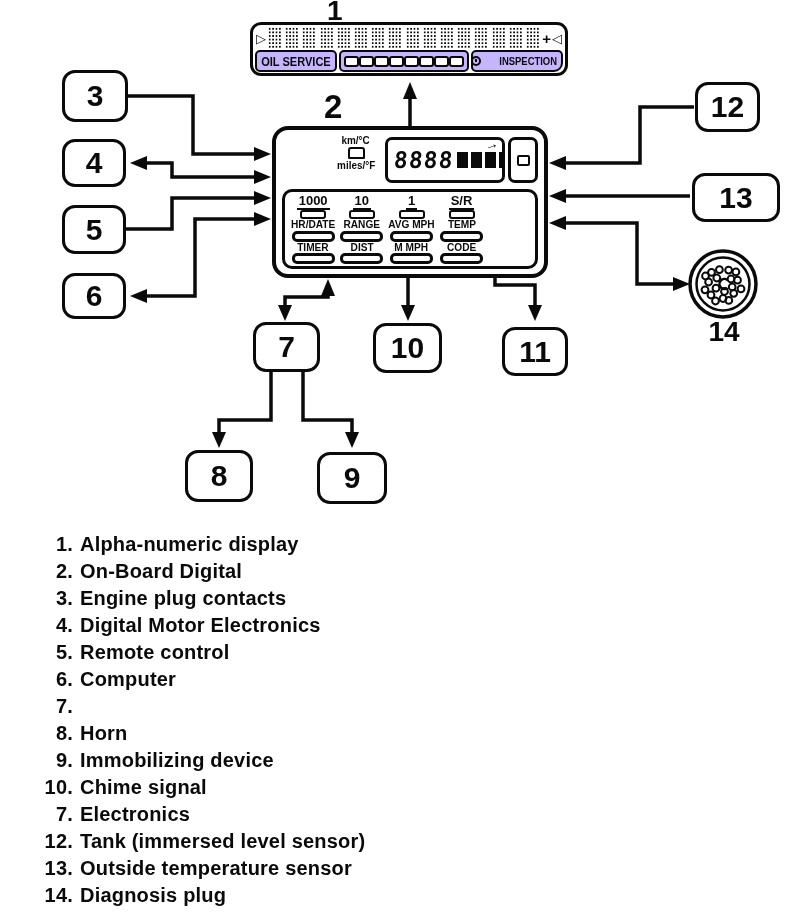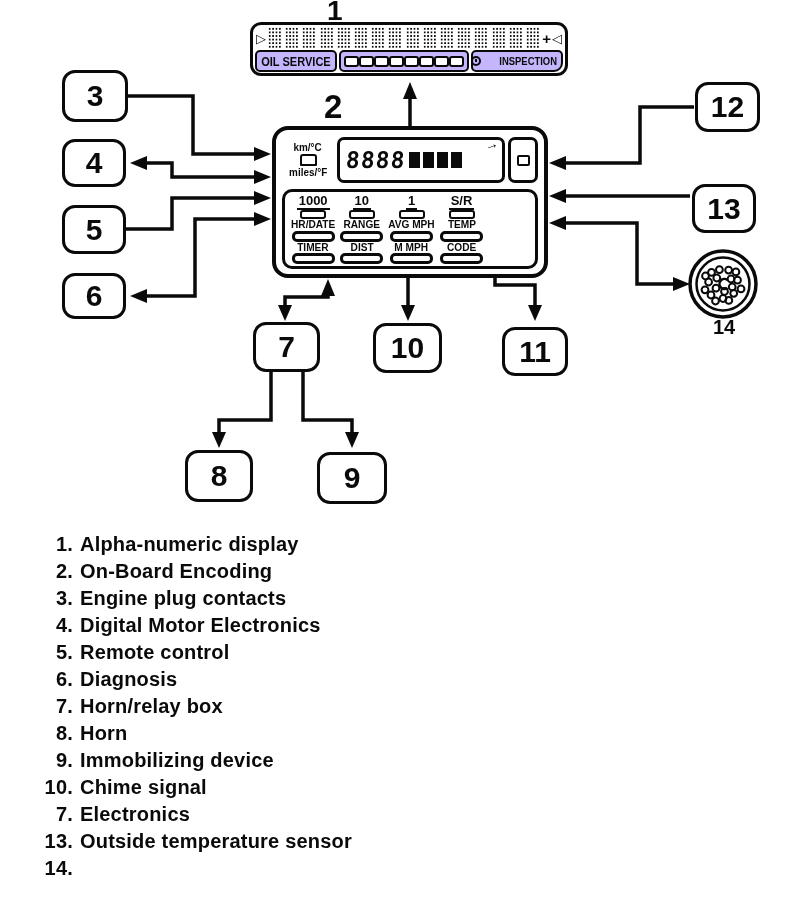--- a/index.html
+++ b/index.html
@@ -33,21 +33,21 @@
   .midcell{width:15px;height:11px;border:2px solid #0a0a0a;border-radius:3px;background:#fff;}
   .insp{width:92px;border-bottom-right-radius:9px;gap:12px;}
   .insp .txt{font-size:11.5px;transform:scaleX(.82);white-space:nowrap;}
   .clock{width:10px;height:10px;border:2px solid #0a0a0a;border-radius:50%;position:relative;flex:0 0 auto;}
   .clock:after{content:"";position:absolute;left:2.5px;top:0.5px;width:1.6px;height:3.5px;background:#0a0a0a;}
 
   
   .obc{position:absolute;left:272px;top:126px;width:276px;height:152px;border:4px solid #0a0a0a;
        border-radius:16px;background:#fff;padding:5px 6px 5px 6px;display:flex;flex-direction:column;}
   .obc-top{height:52px;display:flex;align-items:stretch;}
-  .unitblk{width:52px;display:flex;flex-direction:column;align-items:center;justify-content:center;line-height:1;}
+  .unitblk{width:52px;display:flex;flex-direction:column;align-items:center;justify-content:flex-start;line-height:1;margin-left:48px;}
   .unitblk .u{font-weight:bold;font-size:11px;white-space:nowrap;transform:scaleX(.9);}
   .kmicon{width:17px;height:12px;border:2.5px solid #0a0a0a;border-radius:3px 3px 1px 1px;margin:1px 0;}
   .lcd{flex:1;border:3px solid #0a0a0a;border-radius:7px;margin:2px 3px;position:relative;
        display:flex;align-items:center;padding:0 6px;overflow:hidden;}
   .lcd .digits{font-family:"DejaVu Sans Mono","Liberation Mono",monospace;font-weight:bold;
        font-size:23px;letter-spacing:1px;transform:skewX(-5deg);line-height:1;}
   .lcd .blocks{display:flex;gap:3px;margin-left:4px;align-items:flex-end;}
   .lcd .blk{width:11px;height:16px;background:#0a0a0a;}
   .lcd .arr{position:absolute;right:4px;top:-4px;font-size:14px;font-weight:bold;transform:rotate(-18deg);}
   .rpanel{width:30px;border:3px solid #0a0a0a;border-radius:7px;margin:2px 0;
@@ -248,70 +248,74 @@
   <div class="callout" style="left:62px;top:70px;width:66px;height:52px;">3</div>
   <div class="callout" style="left:62px;top:139px;width:64px;height:48px;">4</div>
   <div class="callout" style="left:62px;top:205px;width:64px;height:49px;">5</div>
   <div class="callout" style="left:62px;top:273px;width:64px;height:46px;">6</div>
   <div class="callout" style="left:253px;top:322px;width:67px;height:50px;">7</div>
   <div class="callout" style="left:373px;top:323px;width:69px;height:50px;">10</div>
   <div class="callout" style="left:502px;top:327px;width:66px;height:49px;">11</div>
   <div class="callout" style="left:185px;top:450px;width:68px;height:52px;">8</div>
   <div class="callout" style="left:317px;top:452px;width:70px;height:52px;">9</div>
   <div class="callout" style="left:695px;top:82px;width:65px;height:50px;">12</div>
-  <div class="callout" style="left:692px;top:184px;width:64px;height:49px;">13</div>
-  <div class="fig-label" style="left:702px;top:316px;font-size:20px;width:44px;text-align:center;">14</div>
+  <div class="callout" style="left:692px;top:173px;width:88px;height:49px;">13</div>
+  <div class="fig-label" style="left:702px;top:316px;font-size:28px;width:44px;text-align:center;">14</div>
 
   <div class="legend">
     <div class="lrow">
         <span class="lnum">1.</span>
         <span class="ltxt">Alpha-numeric display</span>
       </div>
     <div class="lrow">
         <span class="lnum">2.</span>
-        <span class="ltxt">On-Board Encoding</span>
+        <span class="ltxt">On-Board Digital</span>
       </div>
     <div class="lrow">
         <span class="lnum">3.</span>
         <span class="ltxt">Engine plug contacts</span>
       </div>
     <div class="lrow">
         <span class="lnum">4.</span>
         <span class="ltxt">Digital Motor Electronics</span>
       </div>
     <div class="lrow">
         <span class="lnum">5.</span>
         <span class="ltxt">Remote control</span>
       </div>
     <div class="lrow">
         <span class="lnum">6.</span>
-        <span class="ltxt">Diagnosis</span>
+        <span class="ltxt">Computer</span>
       </div>
     <div class="lrow">
         <span class="lnum">7.</span>
-        <span class="ltxt">Horn/relay box</span>
       </div>
     <div class="lrow">
         <span class="lnum">8.</span>
         <span class="ltxt">Horn</span>
       </div>
     <div class="lrow">
         <span class="lnum">9.</span>
         <span class="ltxt">Immobilizing device</span>
       </div>
     <div class="lrow">
         <span class="lnum">10.</span>
         <span class="ltxt">Chime signal</span>
       </div>
     <div class="lrow">
         <span class="lnum">7.</span>
         <span class="ltxt">Electronics</span>
       </div>
     <div class="lrow">
+        <span class="lnum">12.</span>
+        <span class="ltxt">Tank (immersed level sensor)</span>
+      </div>
+    <div class="lrow">
         <span class="lnum">13.</span>
         <span class="ltxt">Outside temperature sensor</span>
       </div>
     <div class="lrow">
         <span class="lnum">14.</span>
+        <span class="ltxt">Diagnosis plug</span>
       </div>
   </div>
 
 </div>
 
 </body></html>

